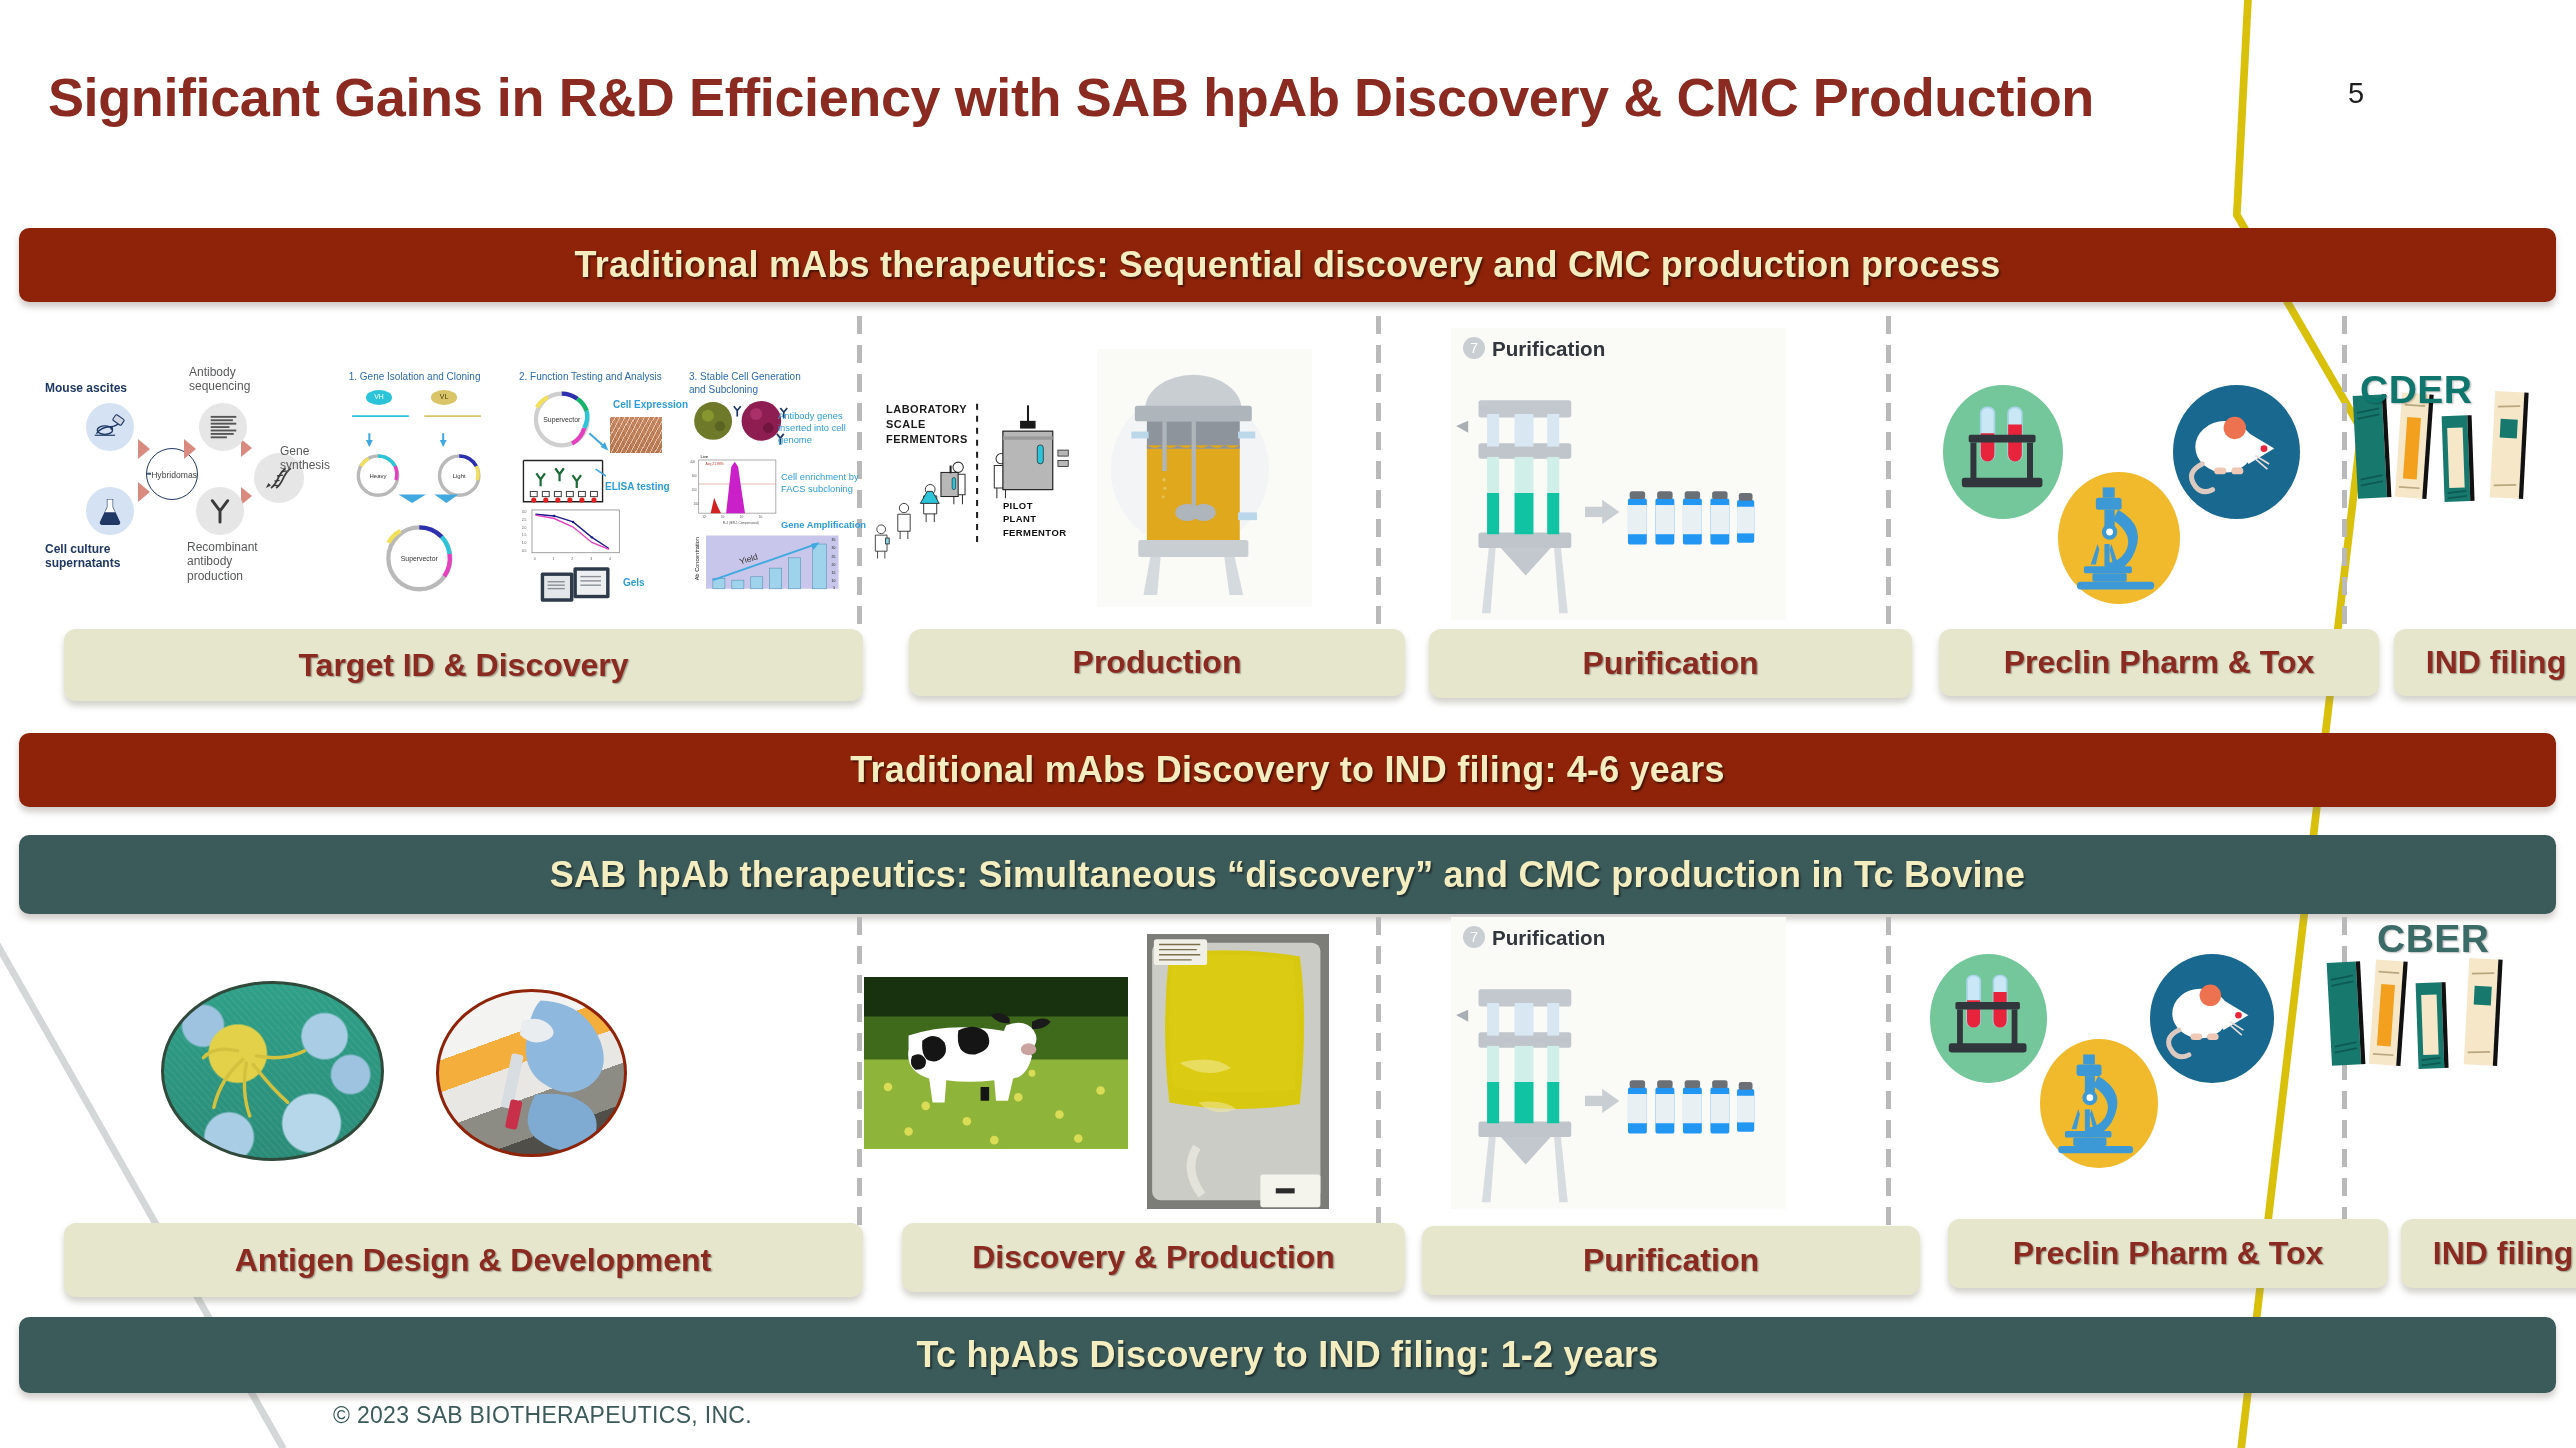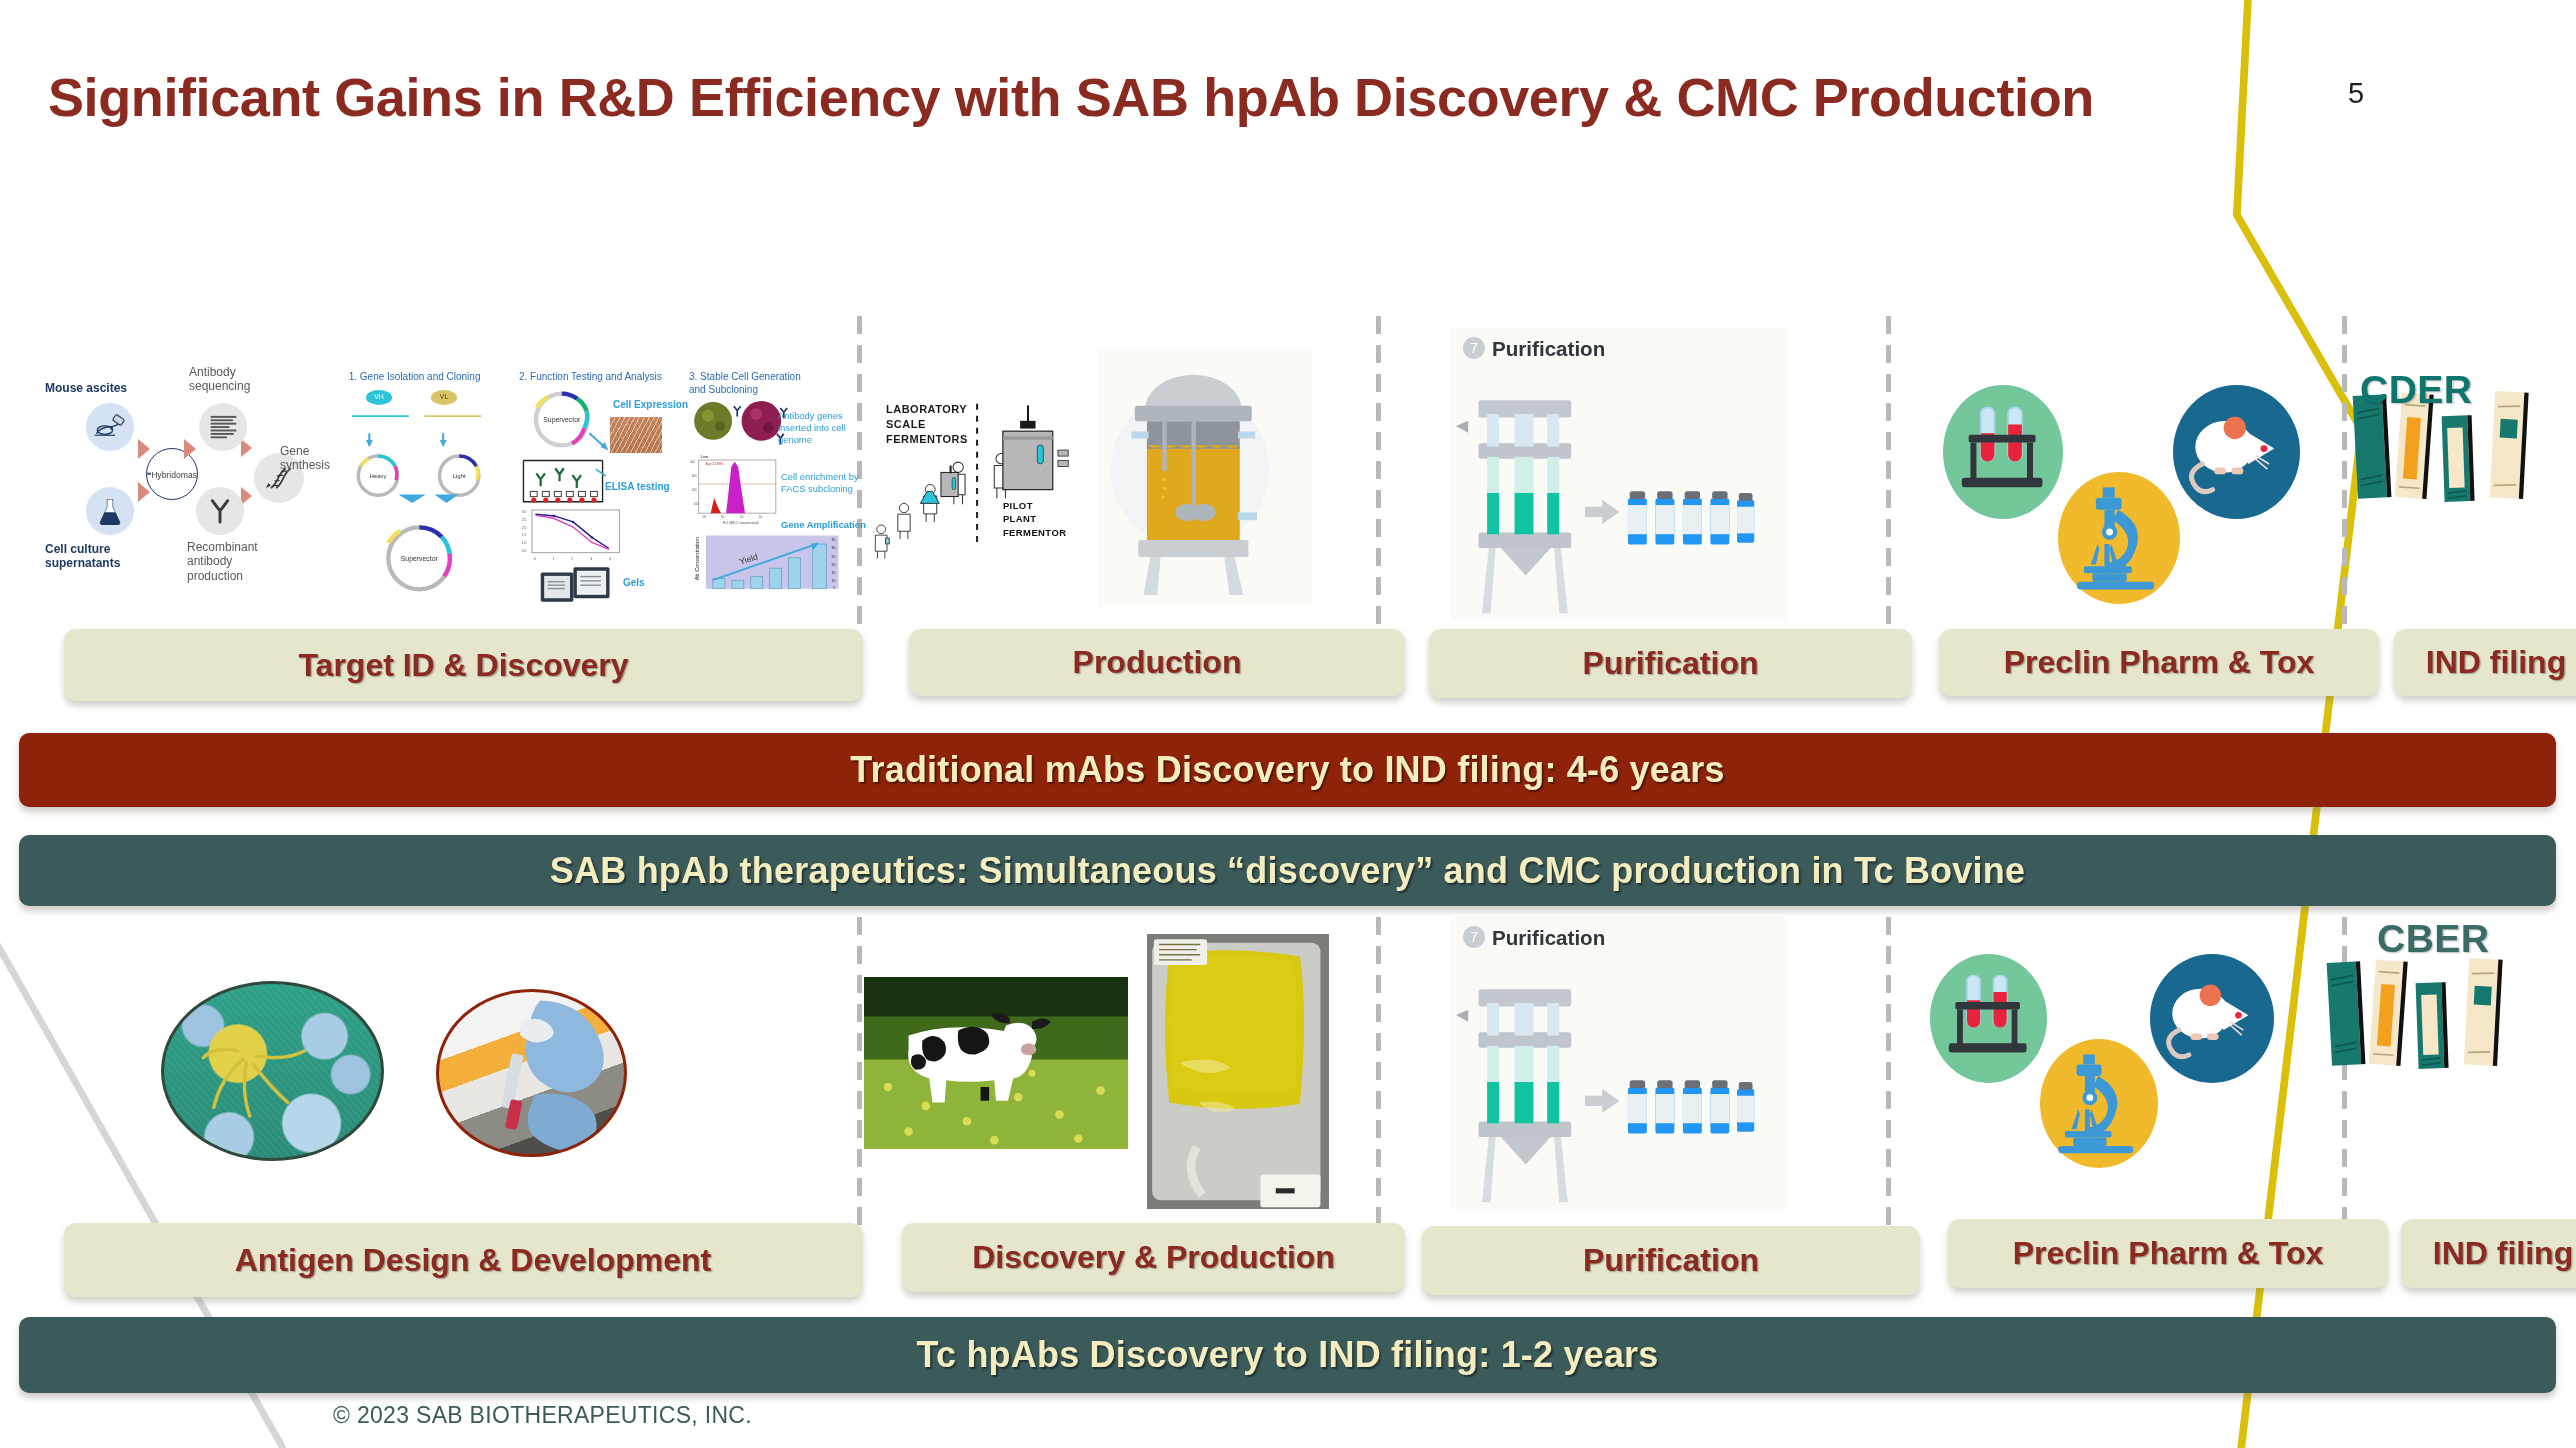--- a/index.html
+++ b/index.html
@@ -35,21 +35,21 @@
   .banner span {
     font-size:36px; font-weight:bold; color:#F3EDC0;
     text-shadow: 1.7px 1.7px 1.7px rgba(0,0,0,0.45);
     letter-spacing:0.2px; white-space:nowrap;
   }
   .banner.red   { background:#8E2309; }
   .banner.teal  { background:#3B5A5A; }
 
   #banner-trad-head { top:228px; height:74px; }
   #banner-trad-time { top:733px; height:74px; }
-  #banner-sab-head  { top:835px; height:71px;align-items:center; }
+  #banner-sab-head  { top:835px; height:79px;align-items:center; }
   #banner-sab-time  { top:1317px; height:76px; }
 
   
   .pill {
     position:absolute;
     background:#E6E6CD;
     border-radius:12px;
     display:flex; align-items:center; justify-content:center;
     box-shadow: 0 4.3px 6.9px rgba(130,125,110,0.35);
     margin-left: 40px;
@@ -110,20 +110,23 @@
 <div id="slide">
 
   <svg class="deco" viewBox="0 0 3000 1687">
     <polyline points="2620,-40 2605,250 2750,500 2610,1687" fill="none" stroke="#D9C10B" stroke-width="9"></polyline>
     <line x1="-20" y1="1070" x2="330" y2="1687" stroke="#d3d7d7" stroke-width="8"></line>
   </svg>
 
   <div class="title">Significant Gains in R&amp;D Efficiency with SAB hpAb Discovery &amp; CMC Production</div>
   <div class="page-num">5</div>
 
+  <div class="banner red" id="banner-trad-head">
+    <span>Traditional mAbs therapeutics: Sequential discovery and CMC production process</span>
+  </div>
 
   <div class="divider" style="left:857px; top:316px; height:361px;"></div>
   <div class="divider" style="left:1376px; top:316px; height:361px;"></div>
   <div class="divider" style="left:1886px; top:316px; height:361px;"></div>
   <div class="divider" style="left:2342px; top:316px; height:361px;"></div>
 
   <div class="art" style="left:26px; top:343px; width:309px; height:275px;">
 
     <div class="hub-circle" style="left:60px; top:60px; width:48px; height:48px; background:#D5E2F3;">
       <svg width="34" height="27.5" viewBox="0 0 40 32">

